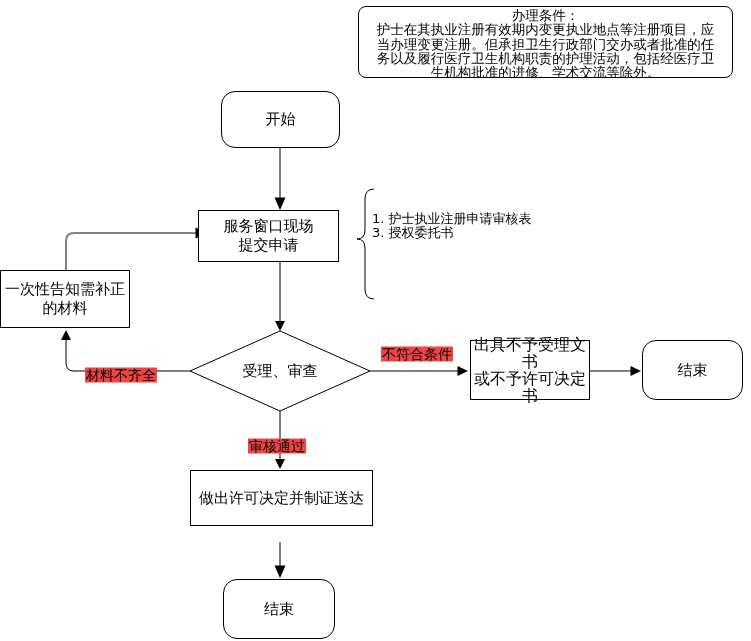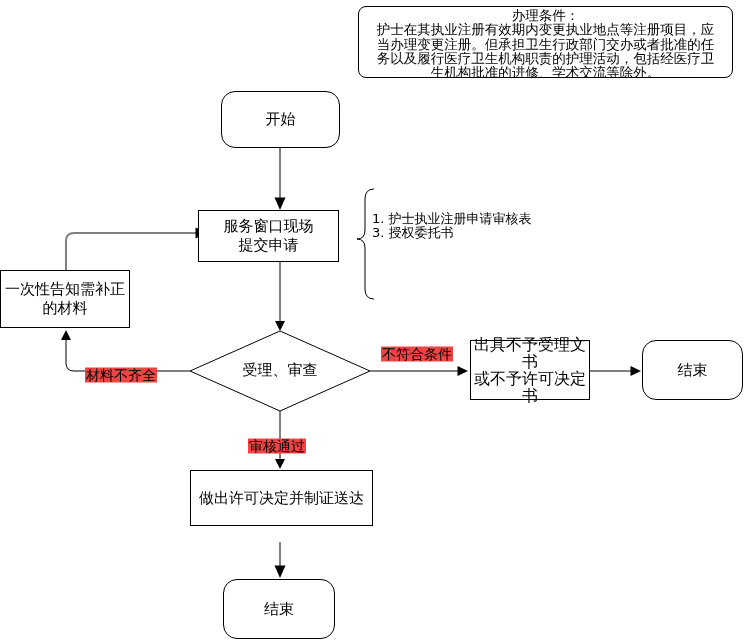--- a/index.html
+++ b/index.html
@@ -31,21 +31,20 @@
     align-items: center;
     justify-content: center;
     text-align: center;
     font-size: 15px;
     line-height: 19px;
   }
   .node.rounded { border-radius: 14px; }
   .node.no-box {
     border: none;
     background: transparent;
-    font-family: Liberation Mono, monospace;
   }
   .node.small-text { font-size: 16px; line-height: 17px; }
   .note-box {
     position: absolute;
     box-sizing: border-box;
     border: 1px solid #000000;
     border-radius: 8px;
     background: #ffffff;
     font-size: 13.5px;
     line-height: 14.3px;

